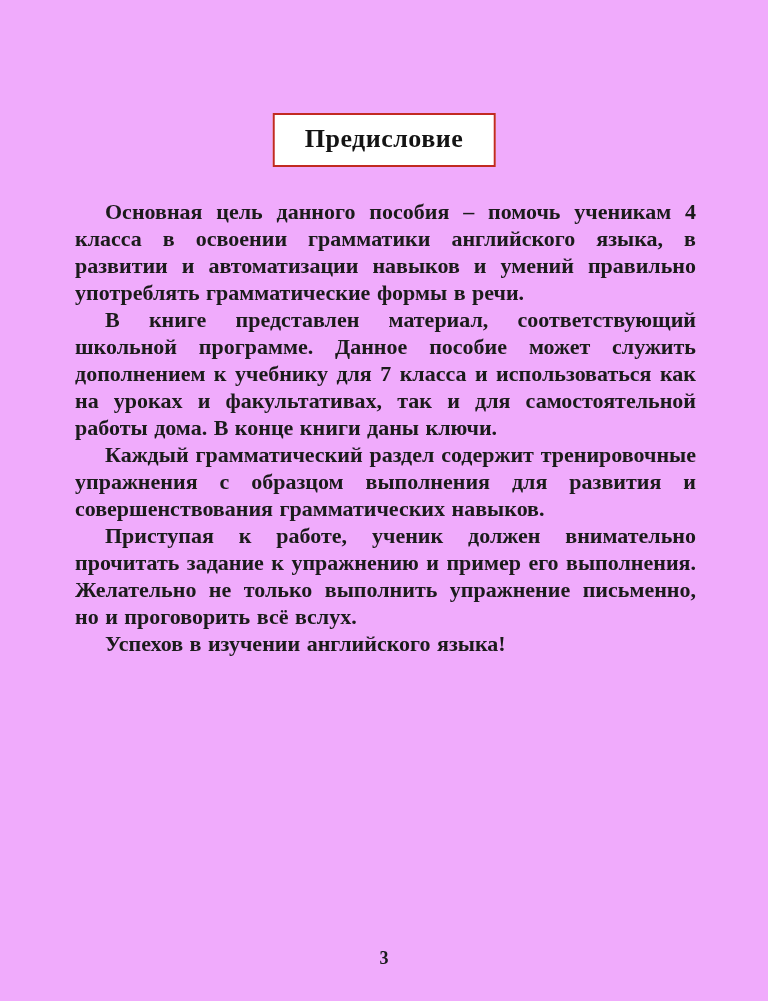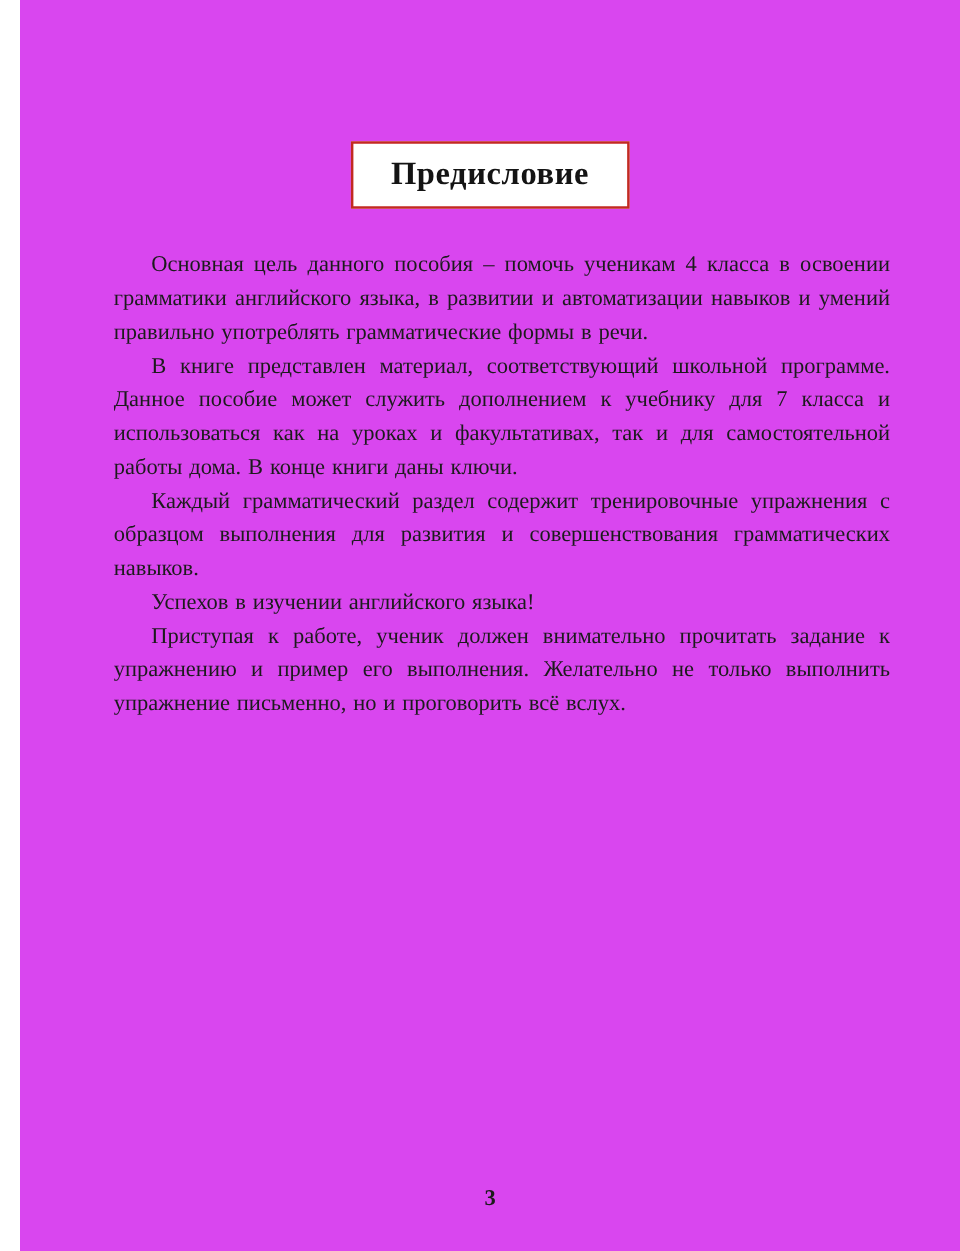--- a/index.html
+++ b/index.html
@@ -16,22 +16,21 @@
     width: 768px;
     height: 1001px;
     position: relative;
     font-family: "Liberation Serif", "DejaVu Serif", serif;
     color: var(--ink);
     overflow: hidden;
   }
   .page {
     position: absolute;
     inset: 0;
-    background: #d946ef;
-    margin-left: 16px;
+    background: #f0abfc;
   }
   .title-box {
     position: absolute;
     top: 113px;
     left: 50%;
     transform: translateX(-50%);
     border: 2px solid var(--accent);
     padding: 9px 30px 11px 30px;
     background: #ffffff;
   }
@@ -42,22 +41,22 @@
     letter-spacing: 0.5px;
     color: #141414;
     white-space: nowrap;
     font-family: "Liberation Serif", "DejaVu Serif", serif;
   }
   .body-text {
     position: absolute;
     top: 198px;
     left: 75px;
     width: 621px;
-    font-size: 18px;
-    font-weight: 400;
+    font-size: 22px;
+    font-weight: 700;
     line-height: 27px;
     text-align: justify;
     hyphens: auto;
     -webkit-hyphens: auto;
     word-spacing: 1px;
     color: #1b1b1b;
   }
   .body-text p {
     margin: 0;
     text-indent: 30px;
@@ -79,19 +78,19 @@
 <div class="page">
 
   <div class="title-box">
     <h1>Предисловие</h1>
   </div>
 
   <div class="body-text">
     <p>Основная цель данного пособия – помочь ученикам 4 класса в освоении грамматики английского языка, в развитии и автоматизации навыков и умений правильно употреблять грамматические формы в речи.</p>
     <p>В книге представлен материал, соответствующий школьной программе. Данное пособие может служить дополнением к учебнику для 7 класса и использоваться как на уроках и факультативах, так и для самостоятельной работы дома. В конце книги даны ключи.</p>
     <p>Каждый грамматический раздел содержит тренировочные упражнения с образцом выполнения для развития и совершенствования грамматических навыков.</p>
+    <p>Приступая к работе, ученик должен внимательно прочитать задание к упражнению и пример его выполнения. Желательно не только выполнить упражнение письменно, но и проговорить всё вслух.</p>
     <p>Успехов в изучении английского языка!</p>
-    <p>Приступая к работе, ученик должен внимательно прочитать задание к упражнению и пример его выполнения. Желательно не только выполнить упражнение письменно, но и проговорить всё вслух.</p>
   </div>
 
   <div class="page-number">3</div>
 
 </div>
 
 </body></html>

